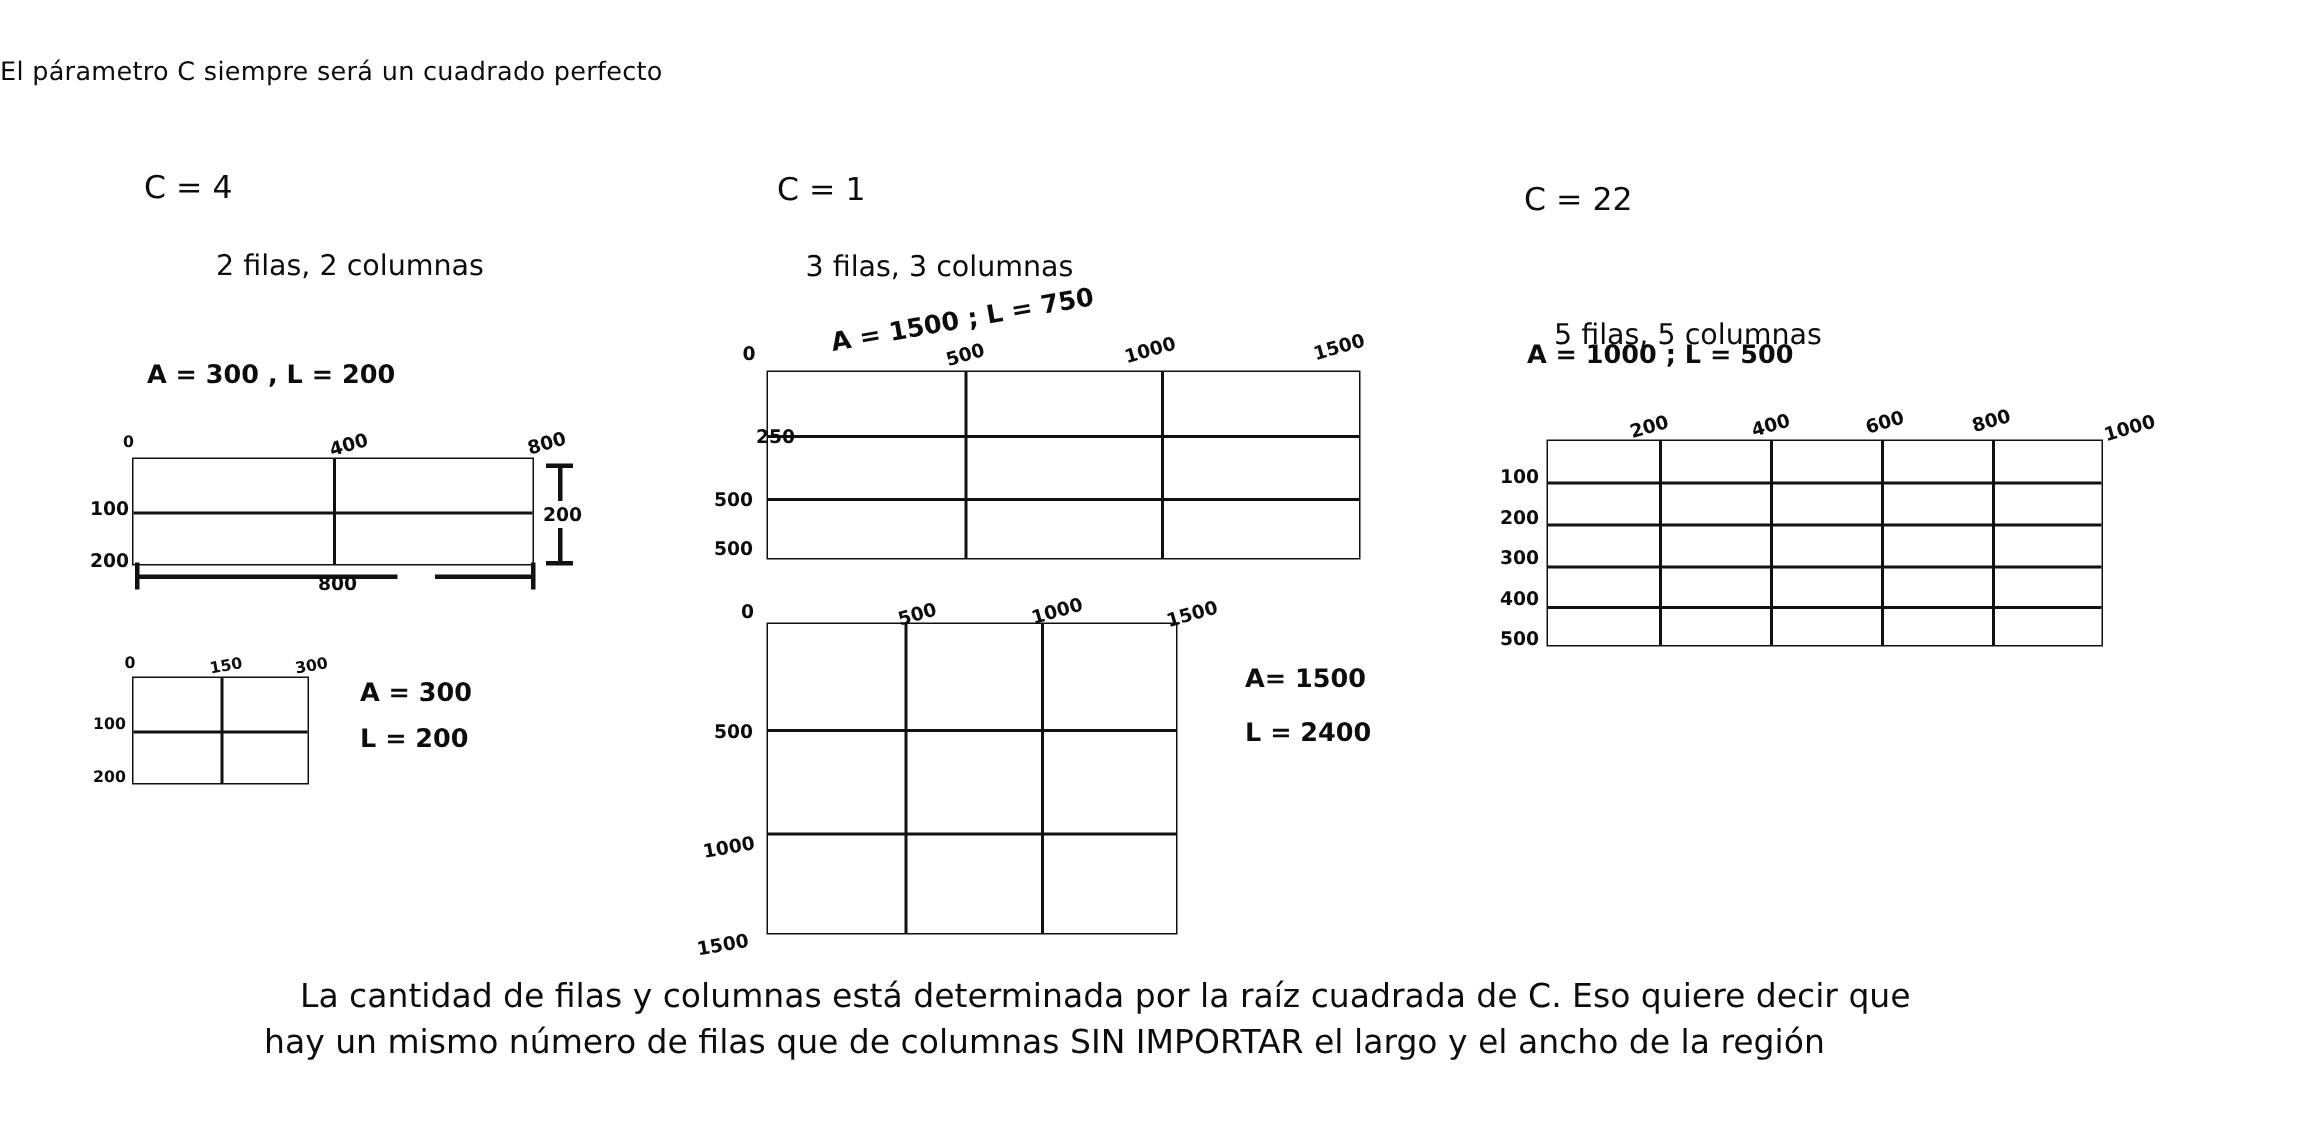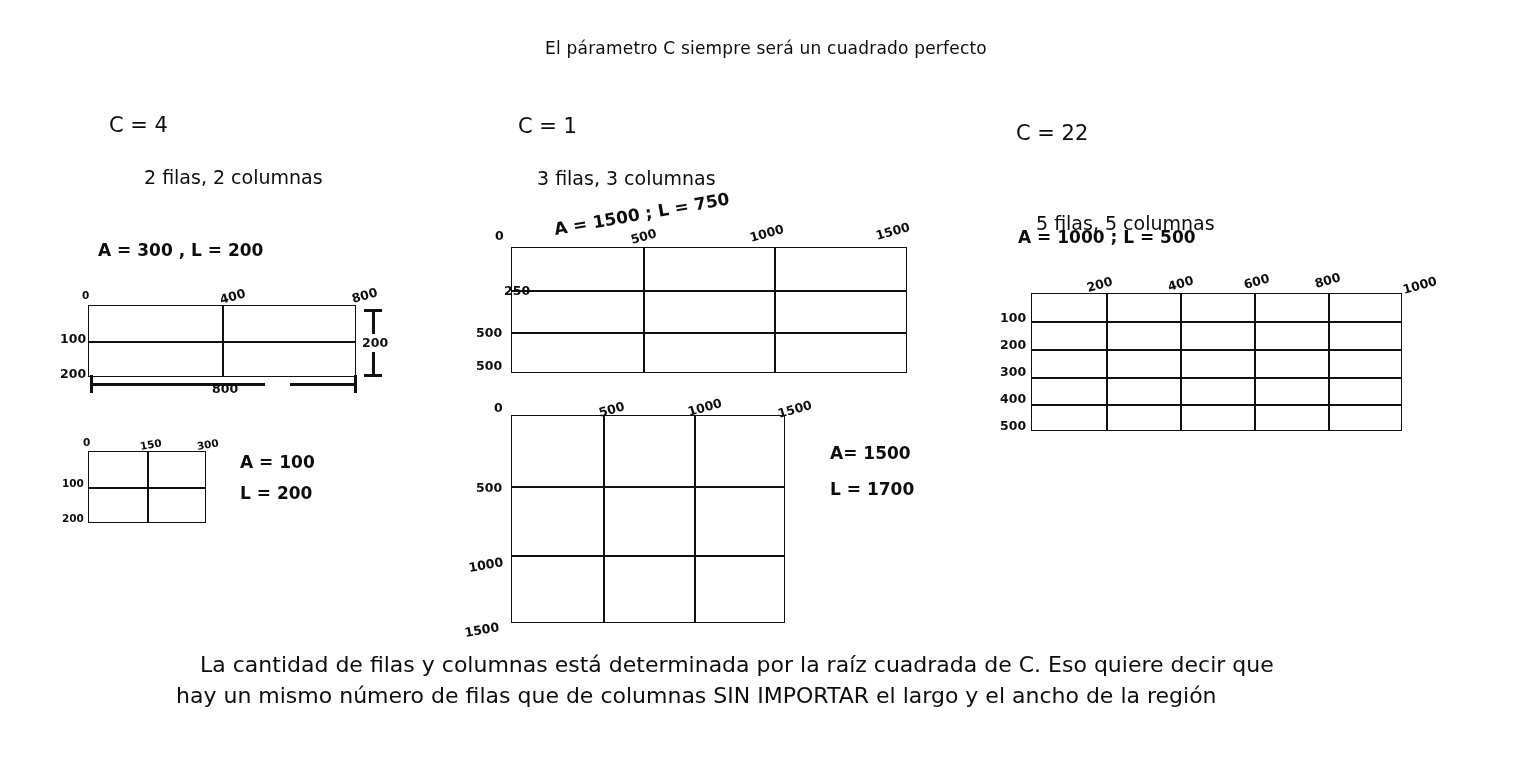--- a/index.html
+++ b/index.html
@@ -18,21 +18,21 @@
   .abs { position: absolute; }
   .hand {
     font-family: "DejaVu Sans", sans-serif;
     color: #0d0d0d;
     white-space: nowrap;
   }
   #title {
     top: 38px;
     left: 0;
     width: 1532px;
-    text-align: center;
+    text-align: left;
     font-size: 17px;
     letter-spacing: 0.2px;
   }
   .section-head {
     font-size: 21px;
     font-weight: 500;
   }
   .section-sub {
     font-size: 19px;
   }
@@ -65,21 +65,21 @@
   .footer {
     font-size: 22px;
     line-height: 1.55;
   }
 </style>
 </head>
 <body>
 
 <div class="abs hand" id="title">El párametro C siempre será un cuadrado perfecto</div>
 
-<div class="abs hand section-head" style="left:96px; top:113px;margin-left:13px;">C = 4</div>
+<div class="abs hand section-head" style="left:96px; top:113px;">C = 4</div>
 <div class="abs hand section-sub" style="left:144px; top:166px;">2 filas, 2 columnas</div>
 
 <div class="abs hand label-big" style="left:98px; top:240px;">A = 300 ,  L = 200</div>
 
 <div class="grid" style="left:88px; top:305px; width:268px; height:72px;">
   <div class="vline" style="left:133px;"></div>
   <div class="hline" style="top:35px;"></div>
 </div>
 <div class="abs hand tick-sm" style="left:82px; top:289px;">0</div>
 <div class="abs hand tick rot-a" style="left:222px; top:292px;">400</div>
@@ -102,21 +102,21 @@
 <div class="grid" style="left:88px; top:451px; width:118px; height:72px;">
   <div class="vline" style="left:58px;"></div>
   <div class="hline" style="top:35px;"></div>
 </div>
 <div class="abs hand tick-sm" style="left:83px; top:436px;">0</div>
 <div class="abs hand tick-sm rot-b" style="left:141px; top:440px;">150</div>
 <div class="abs hand tick-sm rot-b" style="left:198px; top:440px;">300</div>
 <div class="abs hand tick-sm" style="left:62px; top:477px;">100</div>
 <div class="abs hand tick-sm" style="left:62px; top:512px;">200</div>
 
-<div class="abs hand label-big" style="left:240px; top:452px;">A = 100</div>
+<div class="abs hand label-big" style="left:240px; top:452px;">A = 300</div>
 <div class="abs hand label-big" style="left:240px; top:483px;">L = 200</div>
 
 <div class="abs hand section-head" style="left:518px; top:114px;">C = 1</div>
 <div class="abs hand section-sub" style="left:537px; top:167px;">3 filas, 3 columnas</div>
 
 <div class="abs hand label-big rot-b" style="left:556px; top:219px;">A = 1500 ;  L = 750</div>
 
 <div class="grid" style="left:511px; top:247px; width:396px; height:126px;">
   <div class="vline" style="left:131px;"></div>
   <div class="vline" style="left:262px;"></div>
@@ -139,21 +139,21 @@
 </div>
 <div class="abs hand tick" style="left:494px; top:400px;">0</div>
 <div class="abs hand tick rot-a" style="left:601px; top:405px;">500</div>
 <div class="abs hand tick rot-a" style="left:690px; top:404px;">1000</div>
 <div class="abs hand tick rot-a" style="left:780px; top:406px;">1500</div>
 <div class="abs hand tick" style="left:476px; top:480px;">500</div>
 <div class="abs hand tick rot-b" style="left:470px; top:560px;">1000</div>
 <div class="abs hand tick rot-b" style="left:466px; top:625px;">1500</div>
 
 <div class="abs hand label-big" style="left:830px; top:443px;">A= 1500</div>
-<div class="abs hand label-big" style="left:830px; top:479px;">L = 1700</div>
+<div class="abs hand label-big" style="left:830px; top:479px;">L = 2400</div>
 
 <div class="abs hand section-head" style="left:1016px; top:121px;">C = 22</div>
 <div class="abs hand section-sub" style="left:1036px; top:173px;margin-top:39px;">5 filas, 5 columnas</div>
 
 <div class="abs hand label-big" style="left:1018px; top:227px;">A = 1000  ;  L = 500</div>
 
 <div class="grid" style="left:1031px; top:293px; width:371px; height:138px;">
   <div class="vline" style="left:74px;"></div>
   <div class="vline" style="left:148px;"></div>
   <div class="vline" style="left:222px;"></div>

